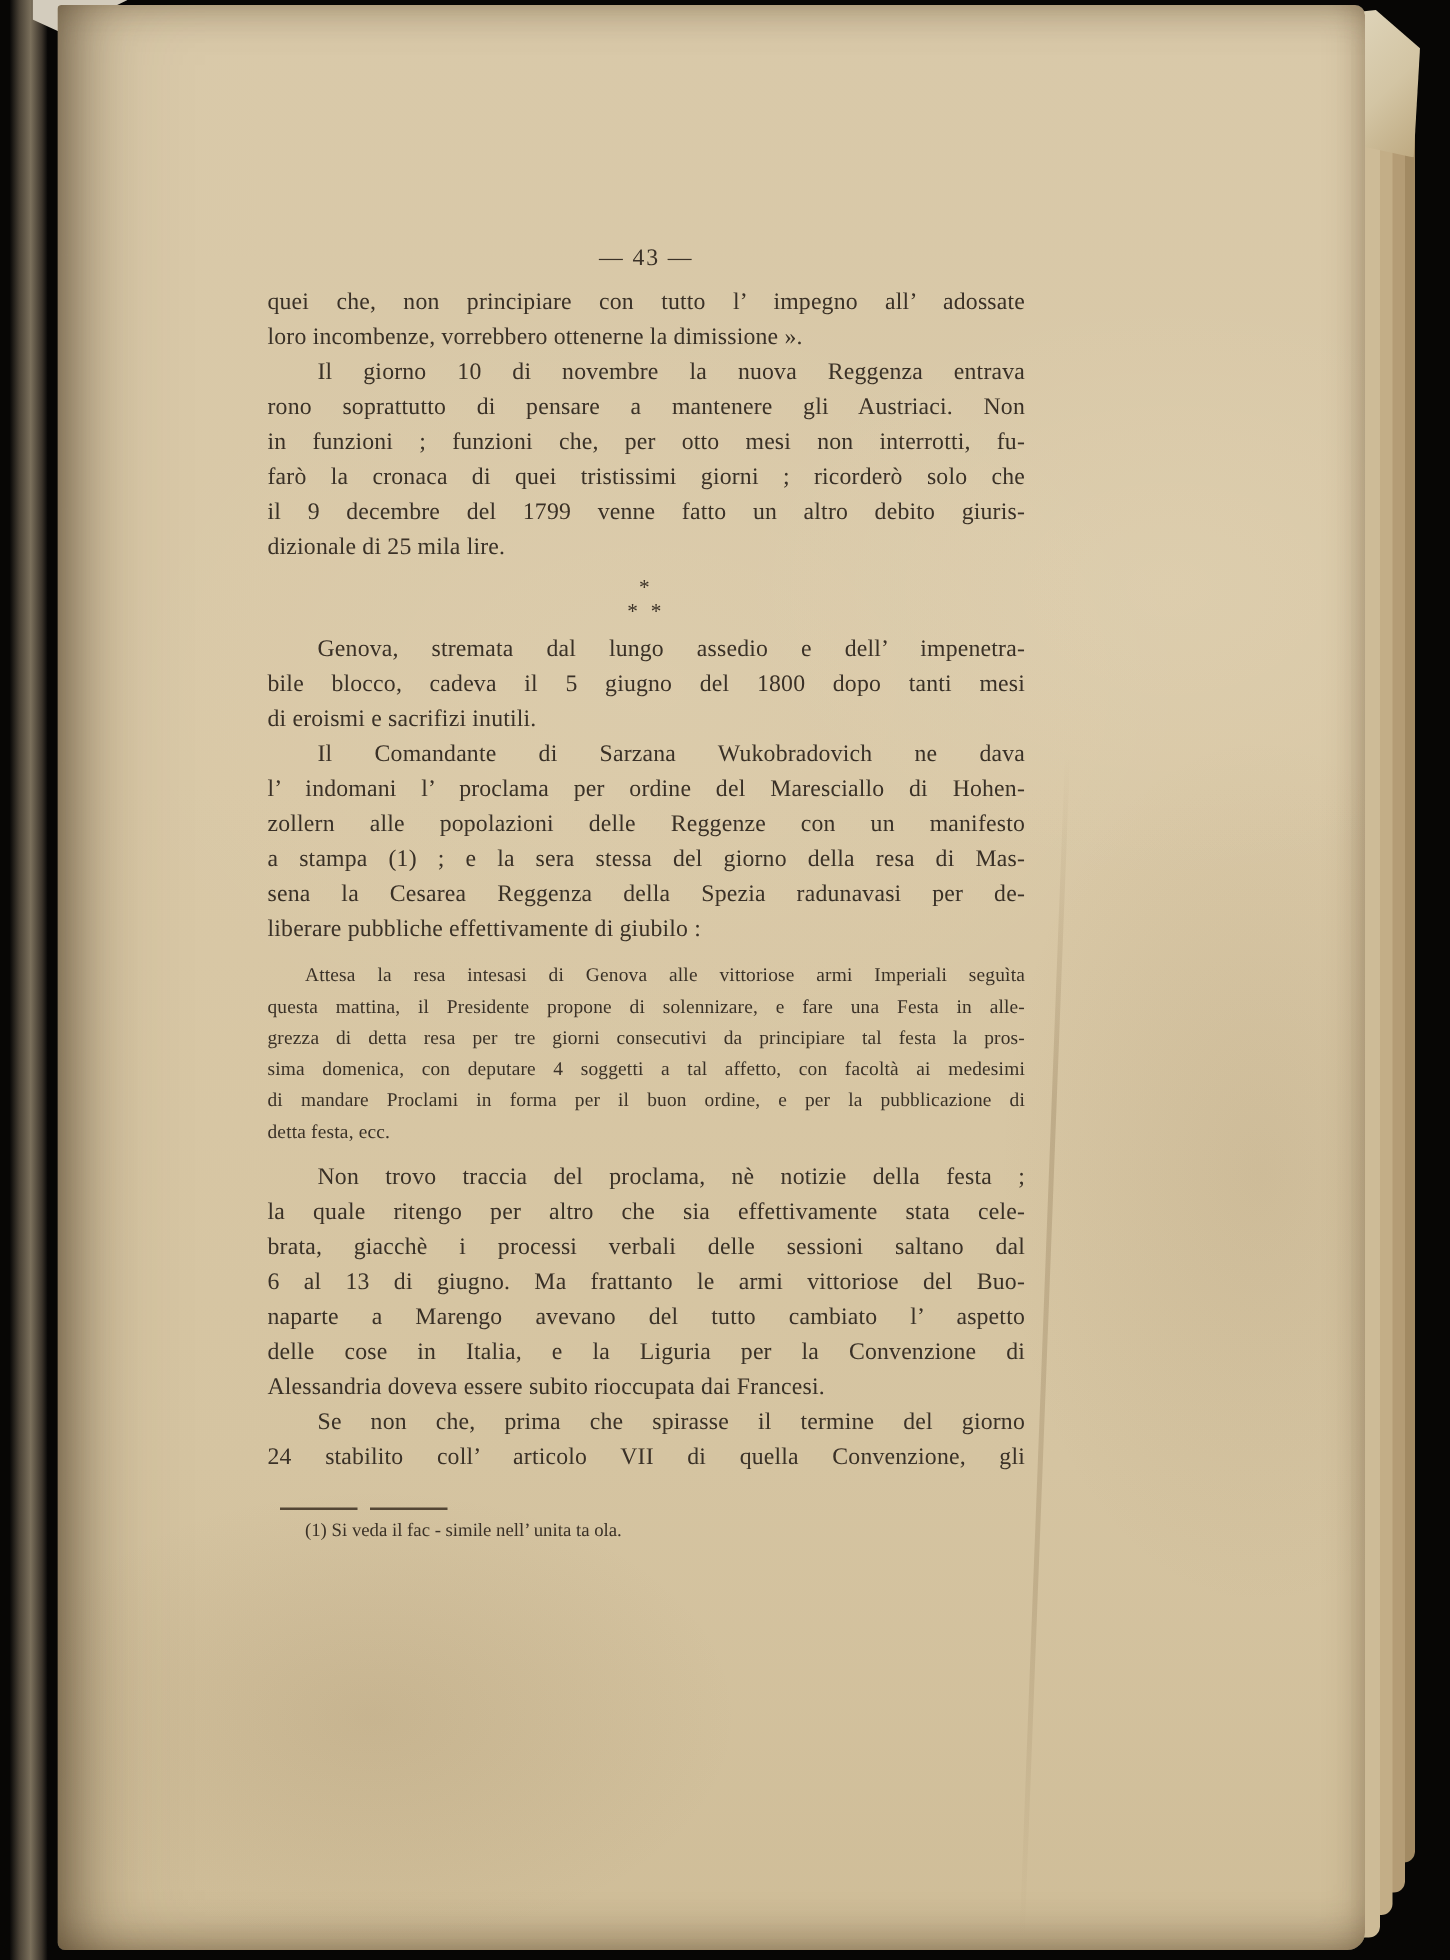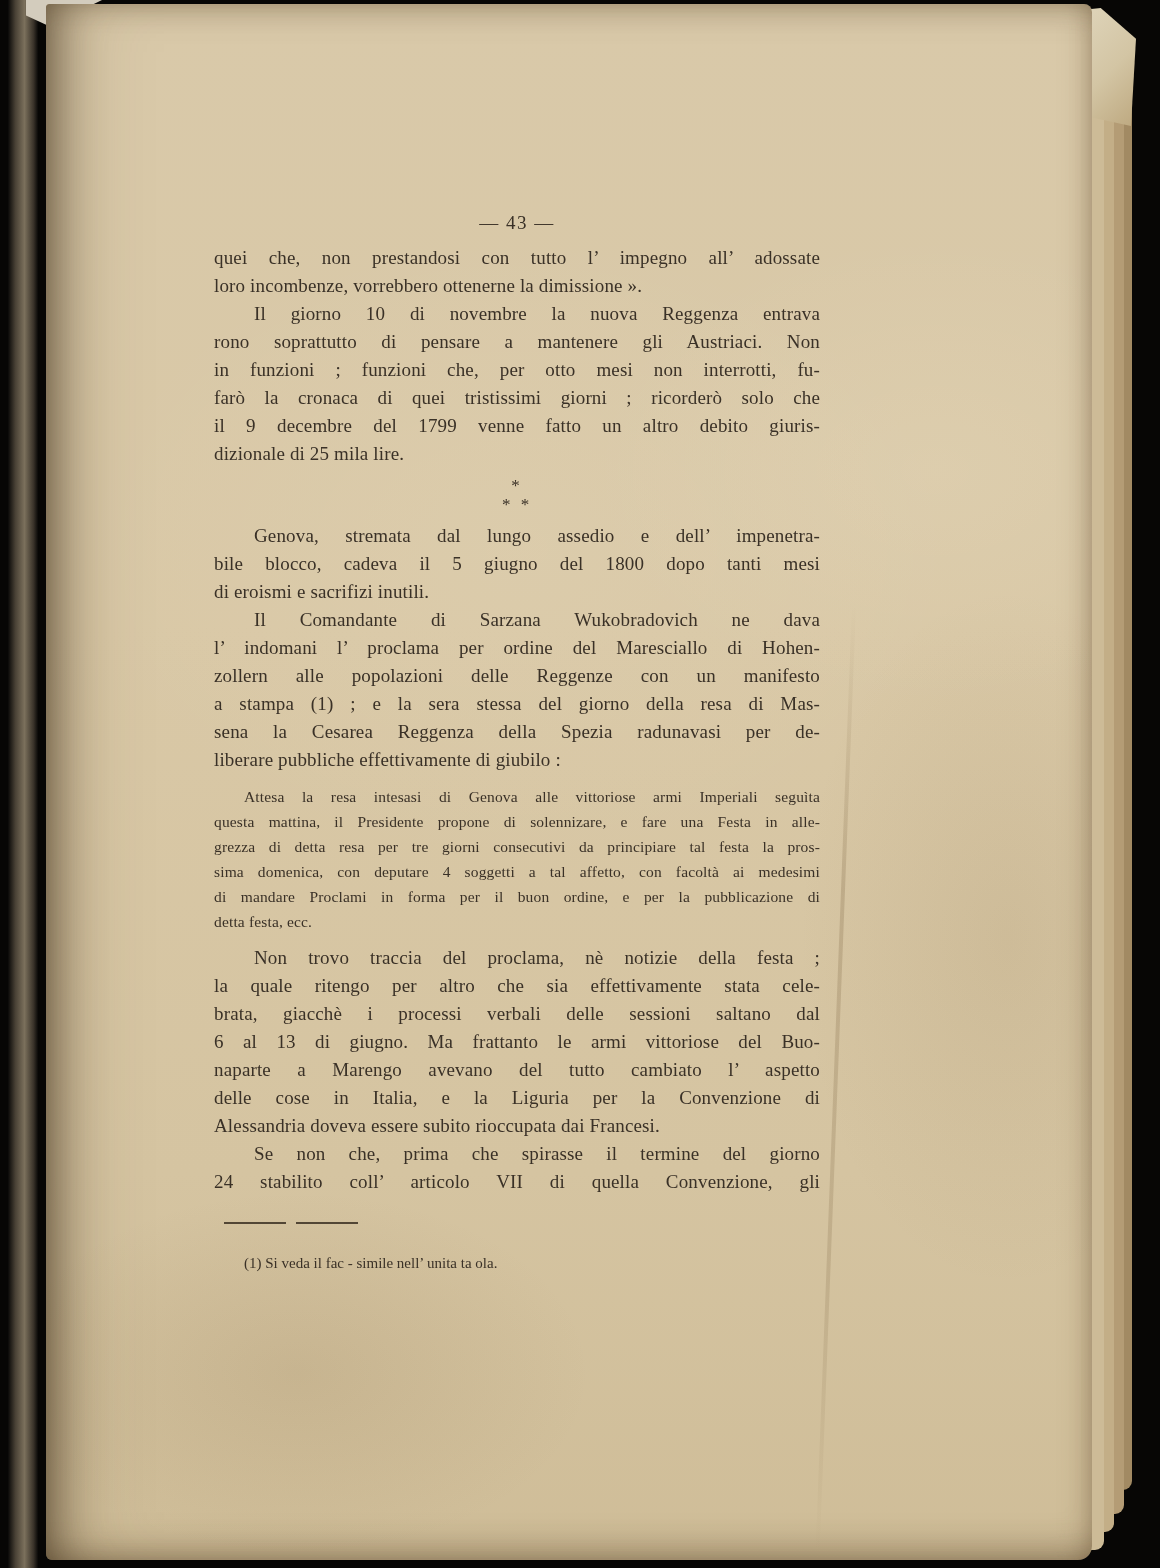--- a/index.html
+++ b/index.html
@@ -52,39 +52,39 @@
     background:linear-gradient(180deg, transparent, rgba(110,85,50,0.22) 30%, rgba(110,85,50,0.18) 70%, transparent);
     transform:rotate(2.2deg); transform-origin:top center;
   }
   .fold {
     position:absolute; left:1052px; top:8px; width:84px; height:118px;
     background:linear-gradient(135deg,#e3dac2 0%,#d3c5a4 60%,#bda87f 100%);
     clip-path:polygon(4% 4%,58% 0%,100% 26%,94% 100%,16% 88%);
   }
 
   .pagenum {
-    width:606px; margin:16px 0 10px 168px;
+    width:606px; margin:0 0 10px 168px;
     text-align:center; font-size:19px; letter-spacing:1.5px; color:#3a3127;
   }
 
   .text { width:606px; margin-left:168px; font-size:19px; line-height:28px; color:#3a3127; letter-spacing:0.15px; }
   .ln  { display:block; }
   .j   { text-align:justify; text-align-last:justify; }
   .ind { text-indent:40px; }
 
   .sep { margin:8px 0; text-align:center; font-size:17px; line-height:19px; letter-spacing:3px; color:#3a3127; }
   .sep .ln { display:block; }
 
   .quote { font-size:15.5px; line-height:25px; margin:10px 0; }
   .quote .ind { text-indent:30px; }
 
   .fnblock { width:606px; margin:26px 0 0 168px; color:#3a3127; }
   .fnrule  { padding-left:10px; font-size:0; }
   .fnrule span { display:inline-block; width:62px; border-top:2px solid rgba(60,48,34,0.85); margin-right:10px; }
-  .fn { margin-top:28px; font-size:15px; padding-left:30px; line-height:22px; }
+  .fn { margin-top:6px; font-size:15px; padding-left:30px; line-height:22px; }
 </style>
 </head>
 <body>
 
 <div class="photo">
 
   <div class="left-sliver"></div>
   <div class="corner-light"></div>
 
   <div class="edge e4"></div>
@@ -94,21 +94,21 @@
   <div class="fold"></div>
 
   <main class="page">
     <div class="crease"></div>
 
     <header class="pagenum">— 43 —</header>
 
     <section class="text">
 
       <p class="para">
-        <span class="ln j">quei che, non prestandosi con tutto l’ impegno all’ adossate</span>
+        <span class="ln j">quei che, non principiare con tutto l’ impegno all’ adossate</span>
         <span class="ln">loro incombenze, vorrebbero ottenerne la dimissione ».</span>
       </p>
 
       <p class="para">
         <span class="ln j ind">Il giorno 10 di novembre la nuova Reggenza entrava</span>
         <span class="ln j">rono soprattutto di pensare a mantenere gli Austriaci. Non</span>
         <span class="ln j">in funzioni ; funzioni che, per otto mesi non interrotti, fu-</span>
         <span class="ln j">farò la cronaca di quei tristissimi giorni ; ricorderò solo che</span>
         <span class="ln j">il 9 decembre del 1799 venne fatto un altro debito giuris-</span>
         <span class="ln">dizionale di 25 mila lire.</span>

